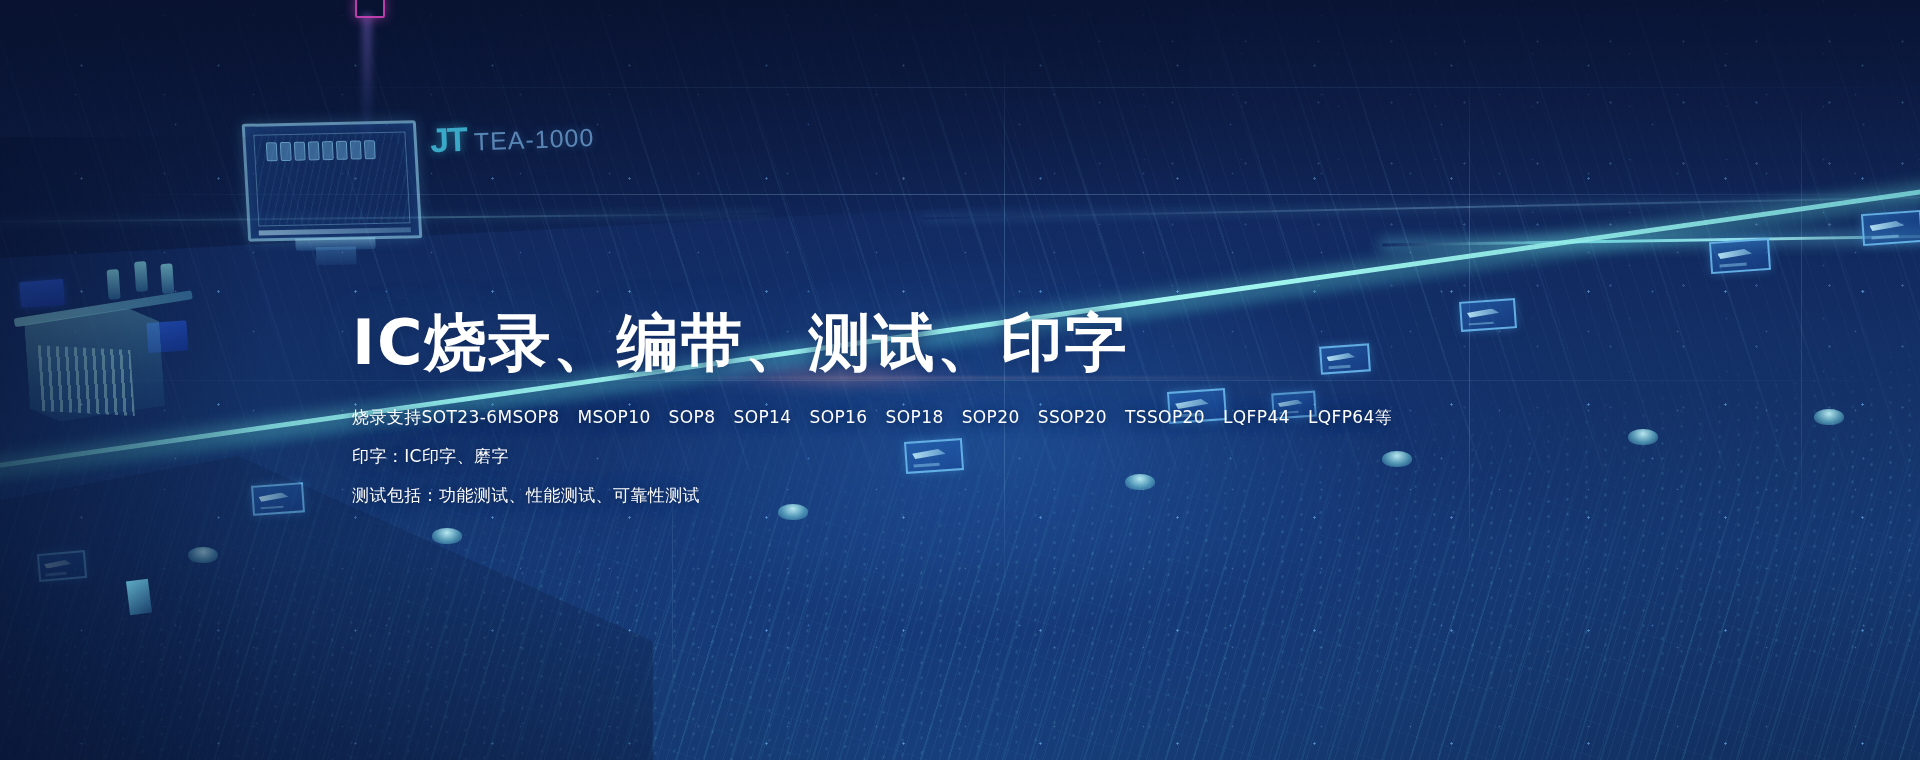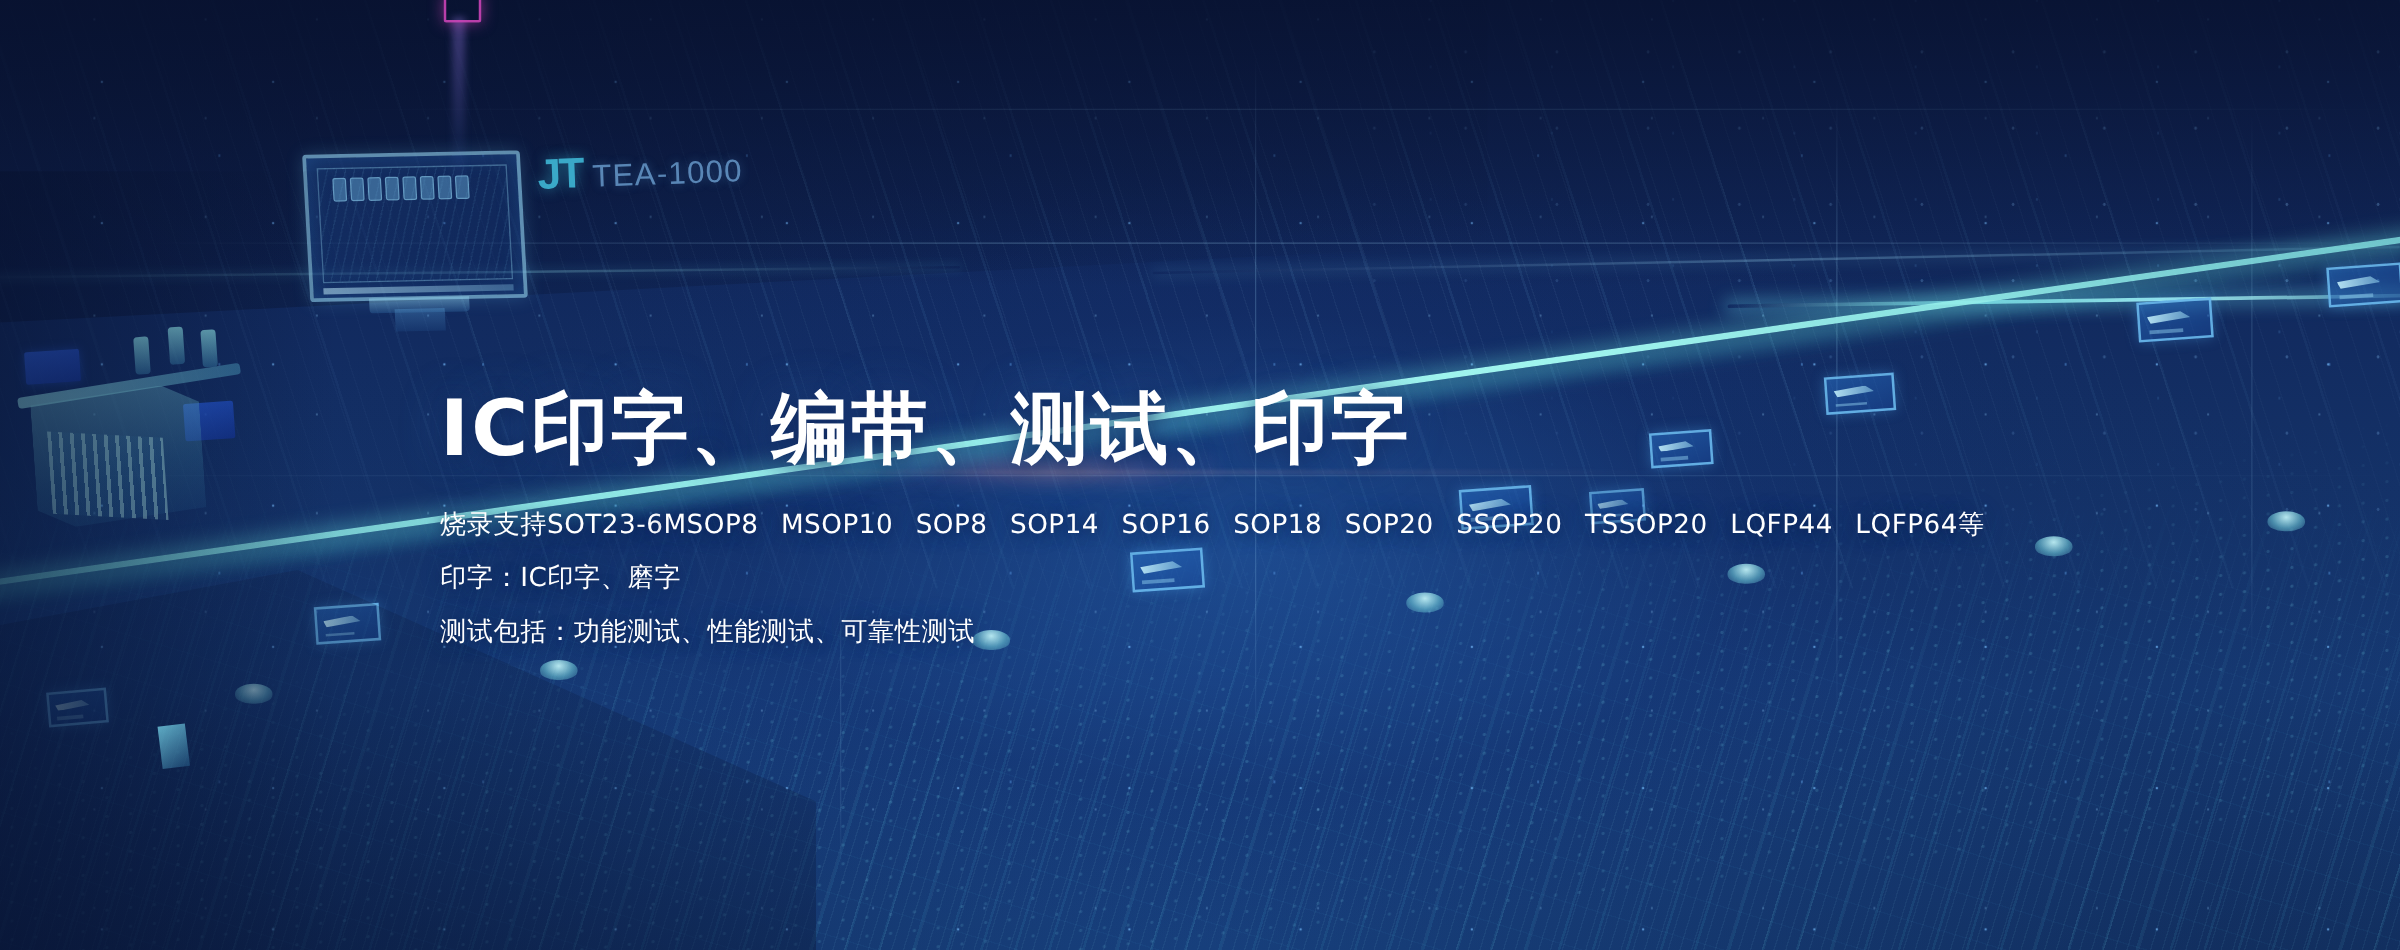--- a/index.html
+++ b/index.html
@@ -450,21 +450,21 @@
     letter-spacing: 2px;
     text-shadow: 0 2px 18px rgba(10,30,80,0.85), 0 0 36px rgba(80,150,230,0.35);
     font-family: "DejaVu Sans", "Liberation Sans", sans-serif;
     white-space: nowrap;
   }
   .subtitles {
     margin-top: 34px;
   }
   .sub-line {
     color: #ffffff;
-    font-size: 21px;
+    font-size: 17px;
     line-height: 1.0;
     margin-bottom: 22px;
     letter-spacing: 0.4px;
     text-shadow: 0 1px 10px rgba(8,26,70,0.9), 0 0 20px rgba(40,100,190,0.35);
     font-family: "DejaVu Sans", "Liberation Sans", sans-serif;
     white-space: nowrap;
   }
   .sub-line:last-child { margin-bottom: 0; }
   .pkg-list { display: inline; }
   .pkg { display: inline-block; margin-left: 18px; }
@@ -555,21 +555,21 @@
 
   <div class="warm-streak"></div>
   <div class="warm-glow"></div>
 
   <div class="fg-dark-wall"></div>
   <div class="fg-dark-left"></div>
   <div class="chip-hl"></div>
 
   <div class="content">
 
-    <h1 class="title">IC印字、编带、测试、印字</h1>
+    <h1 class="title">IC烧录、编带、测试、印字</h1>
 
     <div class="subtitles">
 
       <div class="sub-line">
         <span>烧录支持SOT23-6</span><span class="pkg-list" id="pkg-list"><span class="pkg">MSOP8</span><span class="pkg">MSOP10</span><span class="pkg">SOP8</span><span class="pkg">SOP14</span><span class="pkg">SOP16</span><span class="pkg">SOP18</span><span class="pkg">SOP20</span><span class="pkg">SSOP20</span><span class="pkg">TSSOP20</span><span class="pkg">LQFP44</span><span class="pkg">LQFP64等</span></span>
       </div>
 
       <div class="sub-line">印字：IC印字、磨字</div>
 
       <div class="sub-line">测试包括：功能测试、性能测试、可靠性测试</div>

